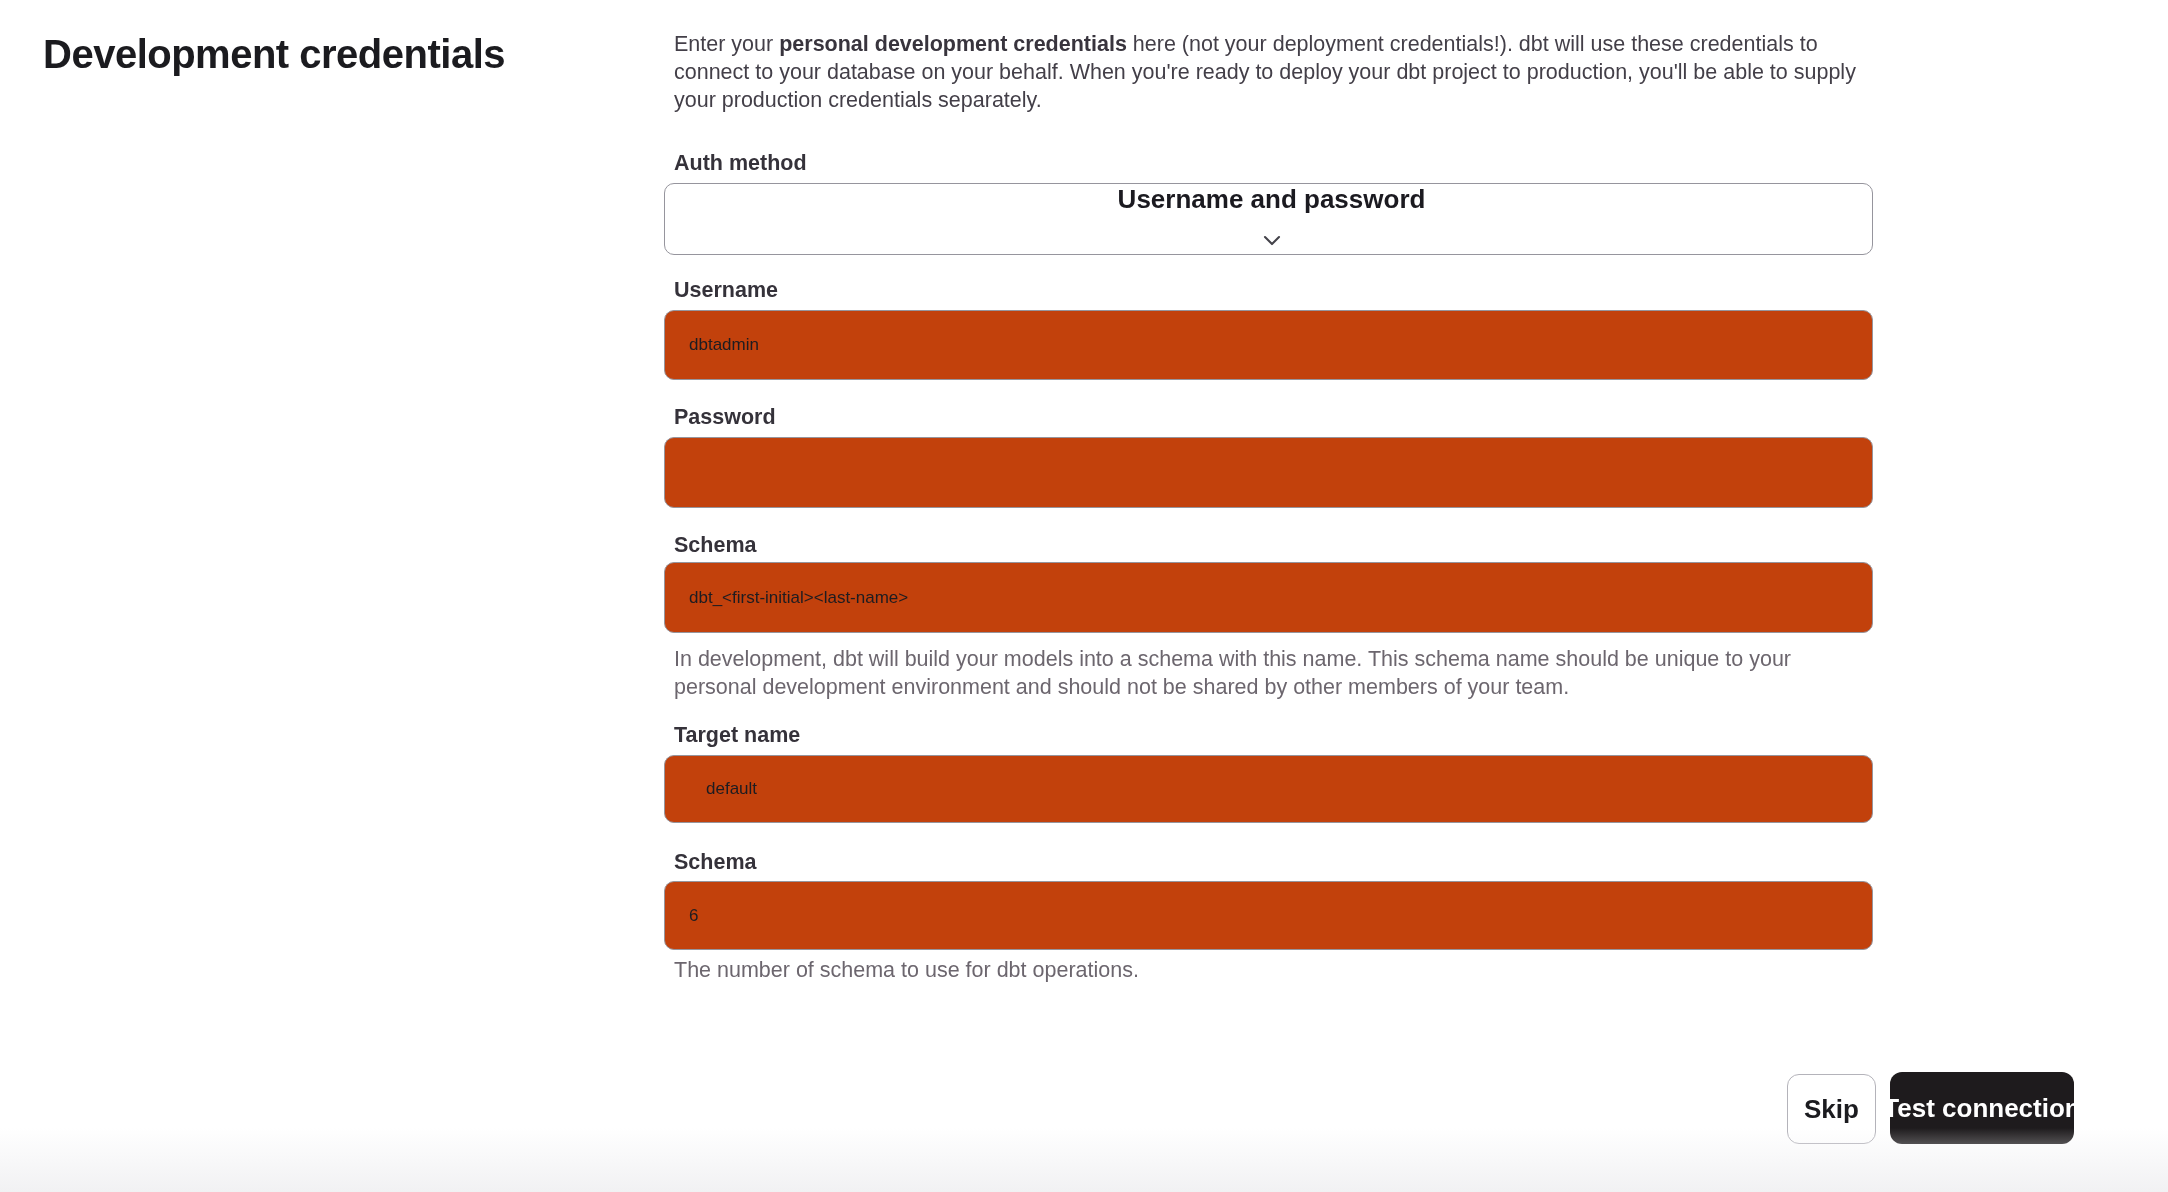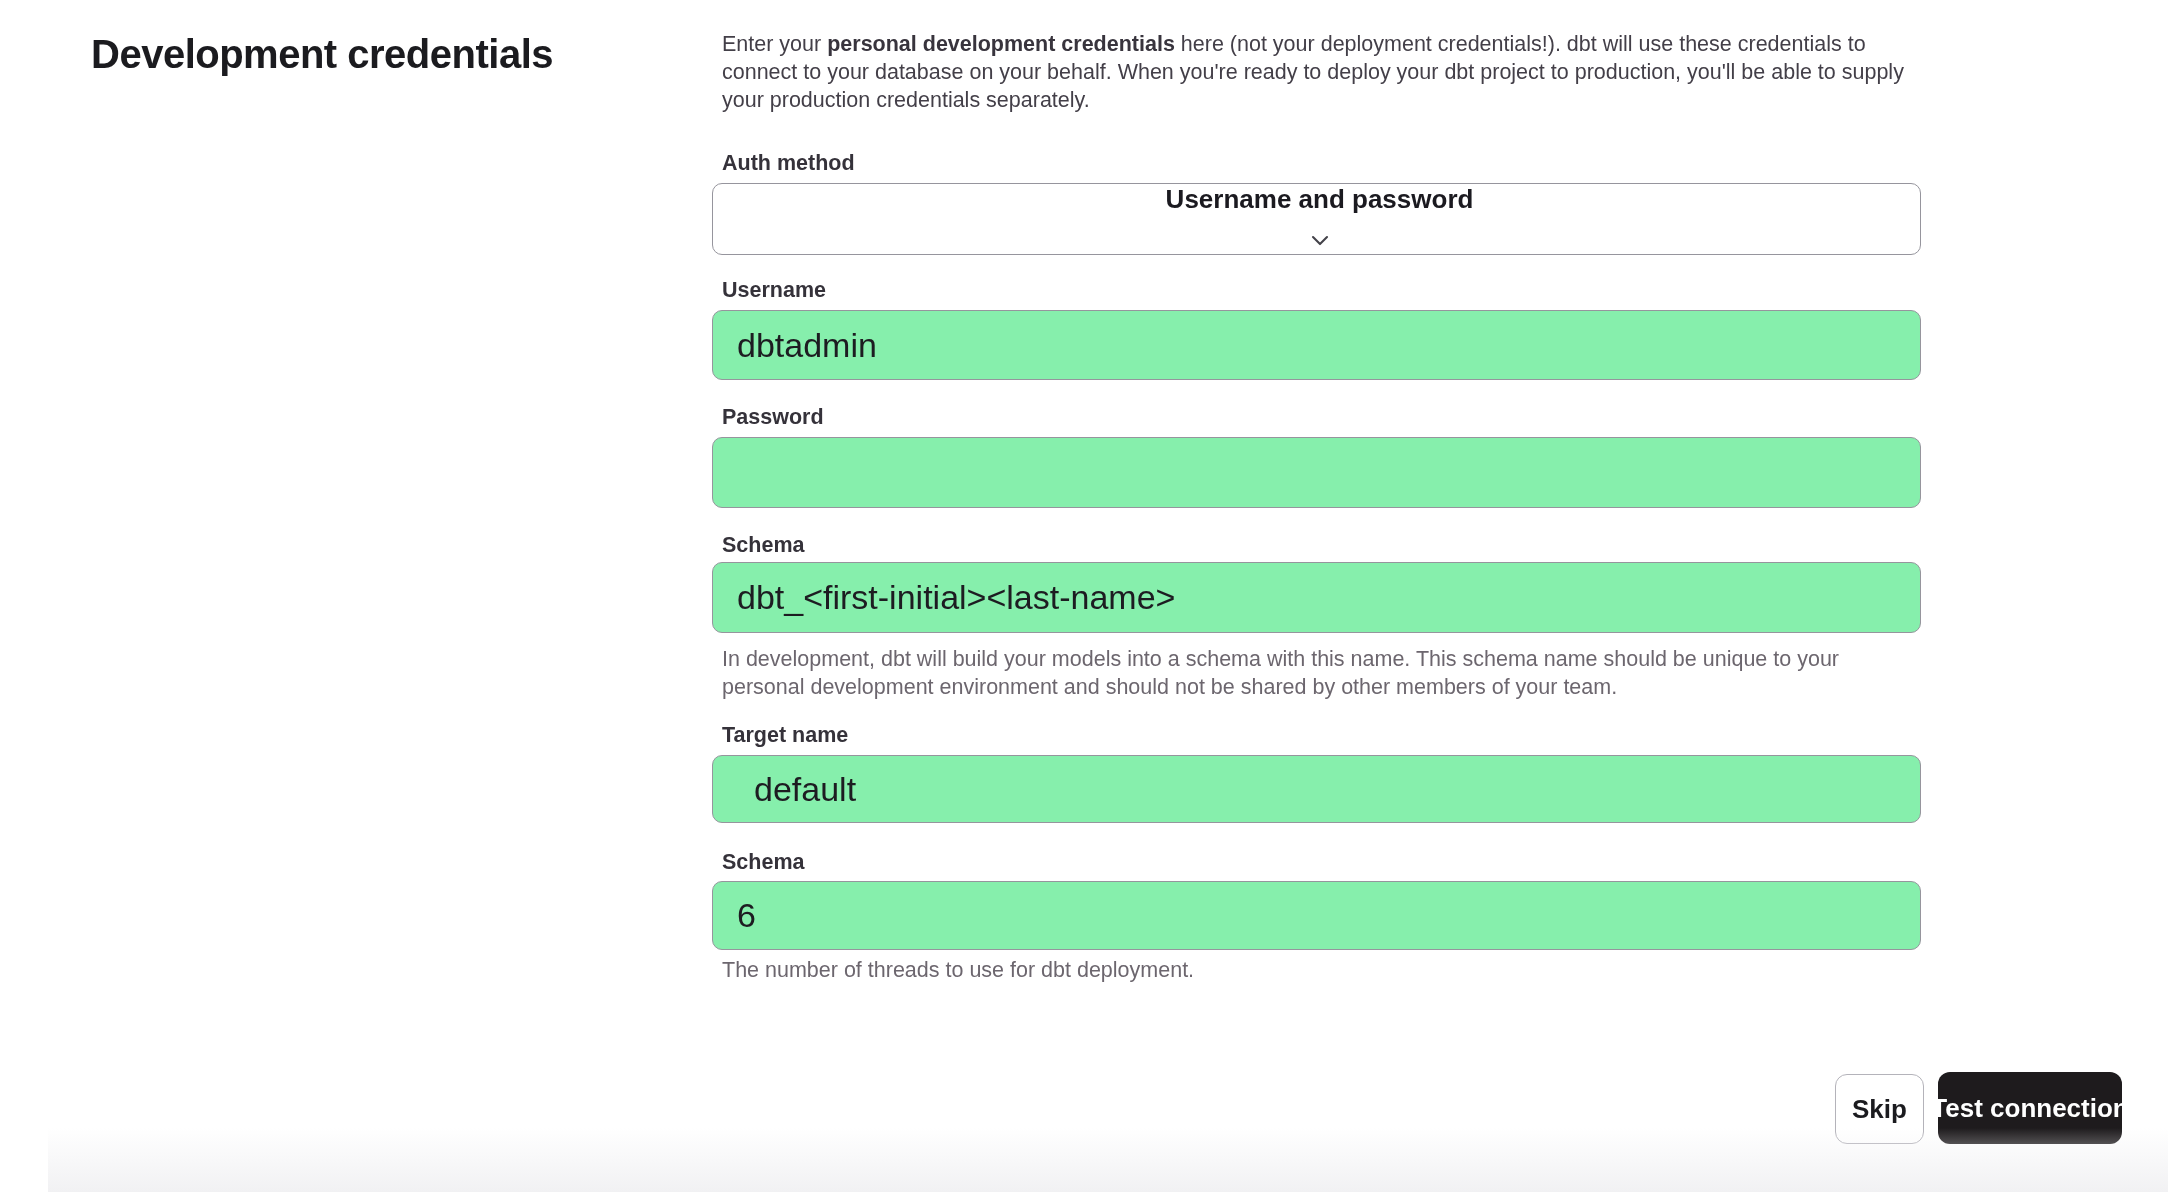--- a/index.html
+++ b/index.html
@@ -4,21 +4,21 @@
 <style>
   html,body{margin:0;padding:0;}
   body{
     width:2168px;height:1192px;
     background:#ffffff;
     font-family:"Liberation Sans", sans-serif;
     position:relative;
     overflow:hidden;
     -webkit-font-smoothing:antialiased;
   }
-  .abs{position:absolute;margin-left:48px;}
+  .abs{position:absolute;}
 
   
   .page-title{
     left:43px;top:32px;
     font-size:40px;font-weight:700;color:#1b1b1f;
     letter-spacing:-0.5px;white-space:nowrap;
   }
 
   
   .desc{
@@ -30,23 +30,23 @@
   .field-label{
     left:674px;
     font-size:21.5px;line-height:28px;font-weight:600;color:#35323a;
     white-space:nowrap;
   }
 
   .text-input{
     left:664px;width:1209px;height:70px;
     box-sizing:border-box;
     border:1.5px solid #96959d;border-radius:10px;
-    background:#86efac;
+    background:#c2410c;
     font-family:"Liberation Sans", sans-serif;
-    font-size:34px;color:#1d1c21;
+    font-size:17px;color:#1d1c21;
     padding:0 24px;
     outline:none;
     display:block;
   }
 
   .dropdown{
     left:664px;top:183px;width:1209px;height:72px;
     box-sizing:border-box;
     border:1.5px solid #96959d;border-radius:10px;
     background:#ffffff;
@@ -115,18 +115,18 @@
 
 <div class="abs field-label" style="top:531px">Schema</div>
 <input class="abs text-input" style="top: 562px; height: 71px;" type="text" value="dbt_&lt;first-initial&gt;&lt;last-name&gt;">
 <div class="abs helper" style="top:645px">In development, dbt will build your models into a schema with this name. This schema name should be unique to your personal development environment and should not be shared by other members of your team.</div>
 
 <div class="abs field-label" style="top:721px">Target name</div>
 <input class="abs text-input" style="top: 755px; height: 68px; padding-left: 41px;" type="text" value="default">
 
 <div class="abs field-label" style="top:848px">Schema</div>
 <input class="abs text-input" style="top: 881px; height: 69px;" type="text" value="6">
-<div class="abs helper" style="top:956px">The number of threads to use for dbt deployment.</div>
+<div class="abs helper" style="top:956px">The number of schema to use for dbt operations.</div>
 
 <button class="abs btn btn-skip">Skip</button>
 <button class="abs btn btn-test">Test connection</button>
 
 <div class="abs bottom-fade"></div>
 
 </body></html>

